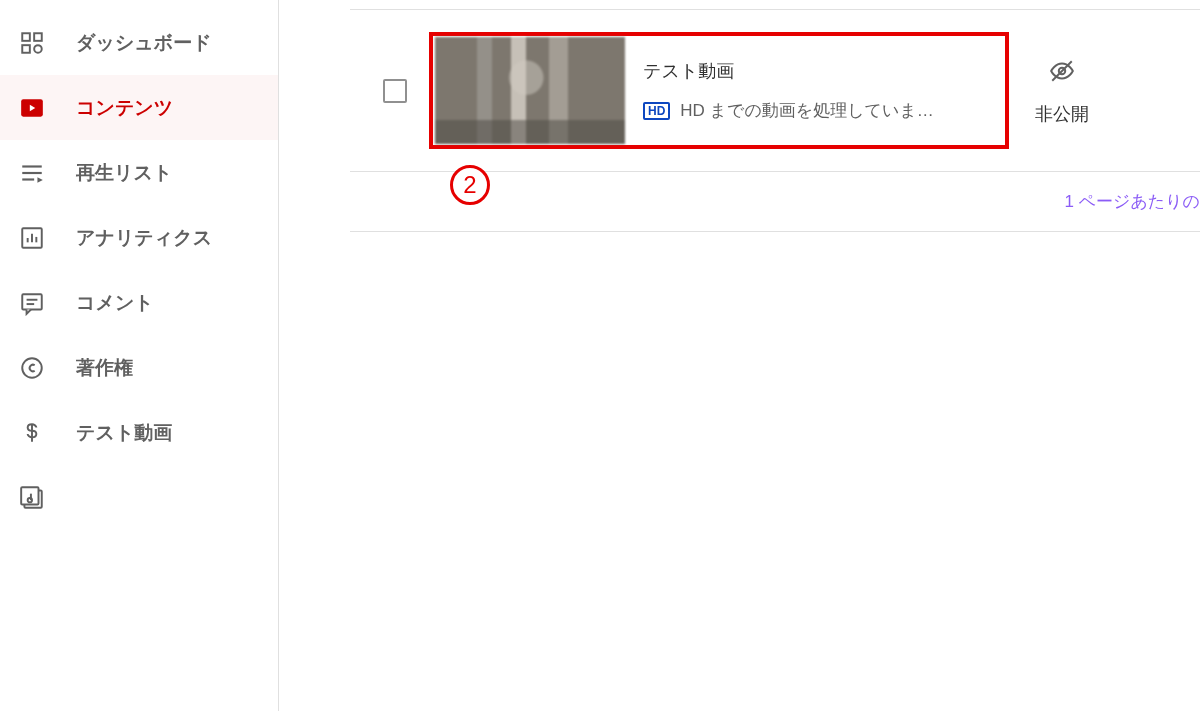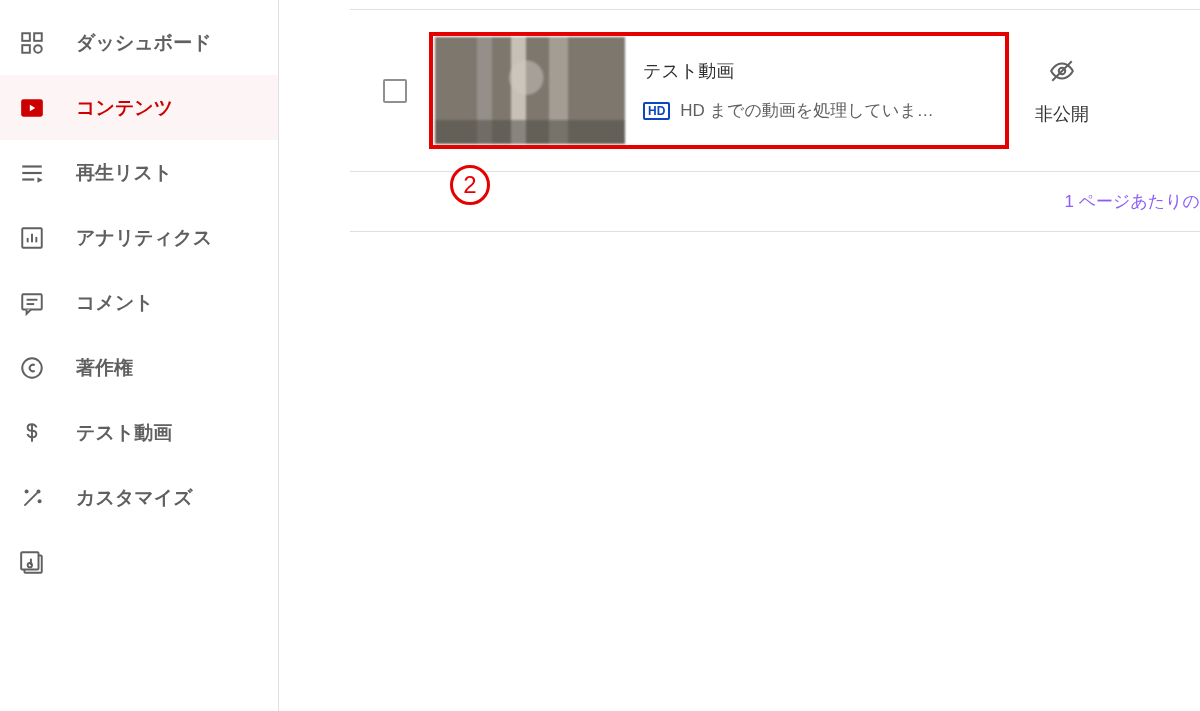--- a/index.html
+++ b/index.html
@@ -239,31 +239,20 @@
   <div class="sidebar-item">
     <span class="icon-wrap">
       <svg width="26" height="26" viewBox="0 0 24 24" fill="none" stroke="#606060" stroke-width="1.8">
         <path d="M12 4v16"></path>
           <path d="M16 7c0-1.5-2-3-4-3s-4 1-4 3 2 3 4 3 4 1 4 3-2 3-4 3-4-1.5-4-3"></path>
       </svg>
     </span>
     <span class="label">テスト動画</span>
   </div>
 
-  <div class="sidebar-item">
-    <span class="icon-wrap">
-      <svg width="26" height="26" viewBox="0 0 24 24" fill="none" stroke="#606060" stroke-width="1.8">
-        <line x1="5" y1="19" x2="17" y2="7"></line>
-          <circle cx="18" cy="6" r="1" fill="#606060"></circle>
-        <circle cx="7" cy="6" r="1" fill="#606060"></circle>
-          <circle cx="19" cy="15" r="1" fill="#606060"></circle>
-      </svg>
-    </span>
-    <span class="label">カスタマイズ</span>
-  </div>
 
   <div class="sidebar-item">
     <span class="icon-wrap">
       <svg width="26" height="26" viewBox="0 0 24 24" fill="none" stroke="#606060" stroke-width="1.8">
         <rect x="5" y="5" width="16" height="16" rx="1"></rect>
         <rect x="2" y="2" width="16" height="16" rx="1" fill="#fff"></rect>
         <path d="M11 8v6"></path>
           <circle cx="10" cy="14" r="2"></circle>
       </svg>
     </span>

